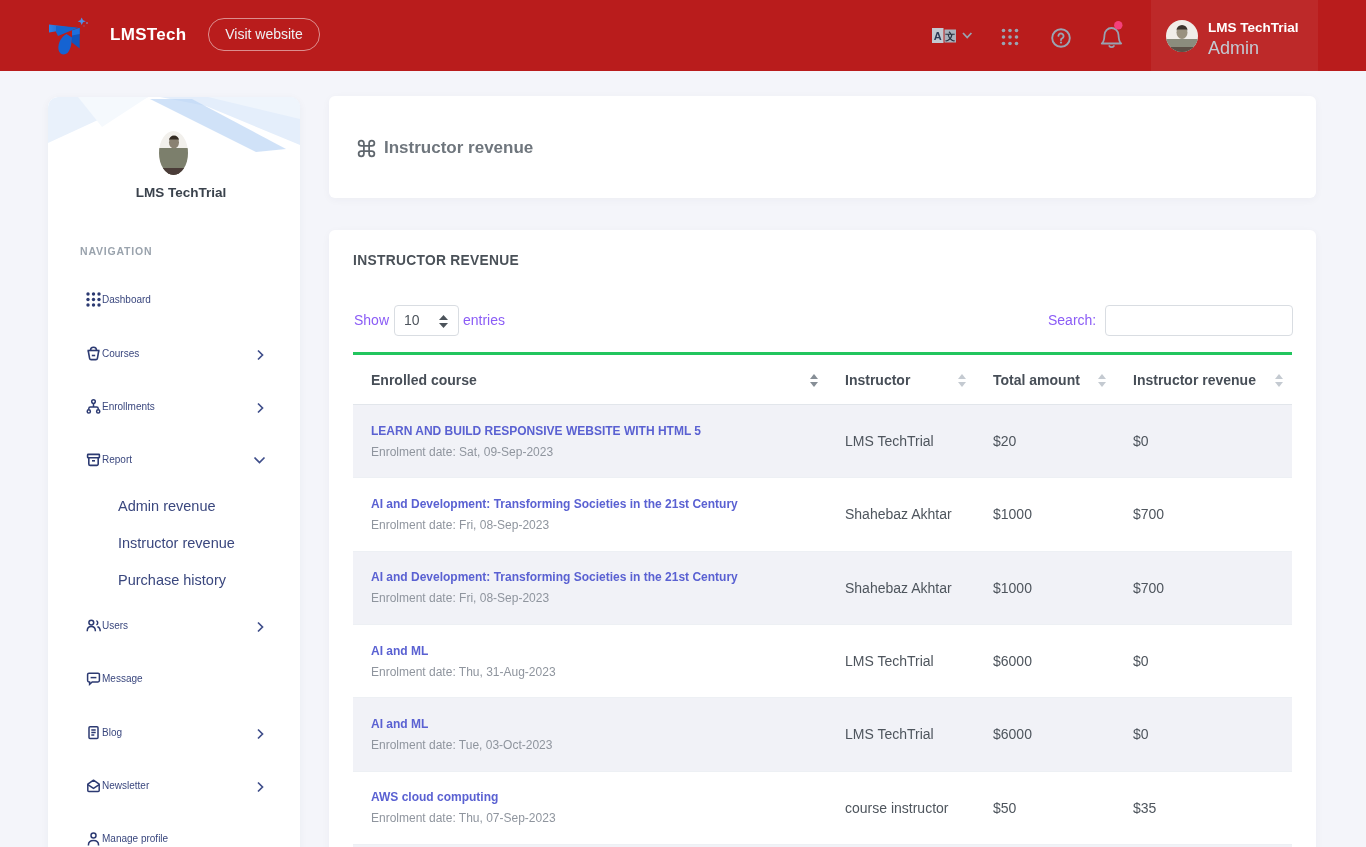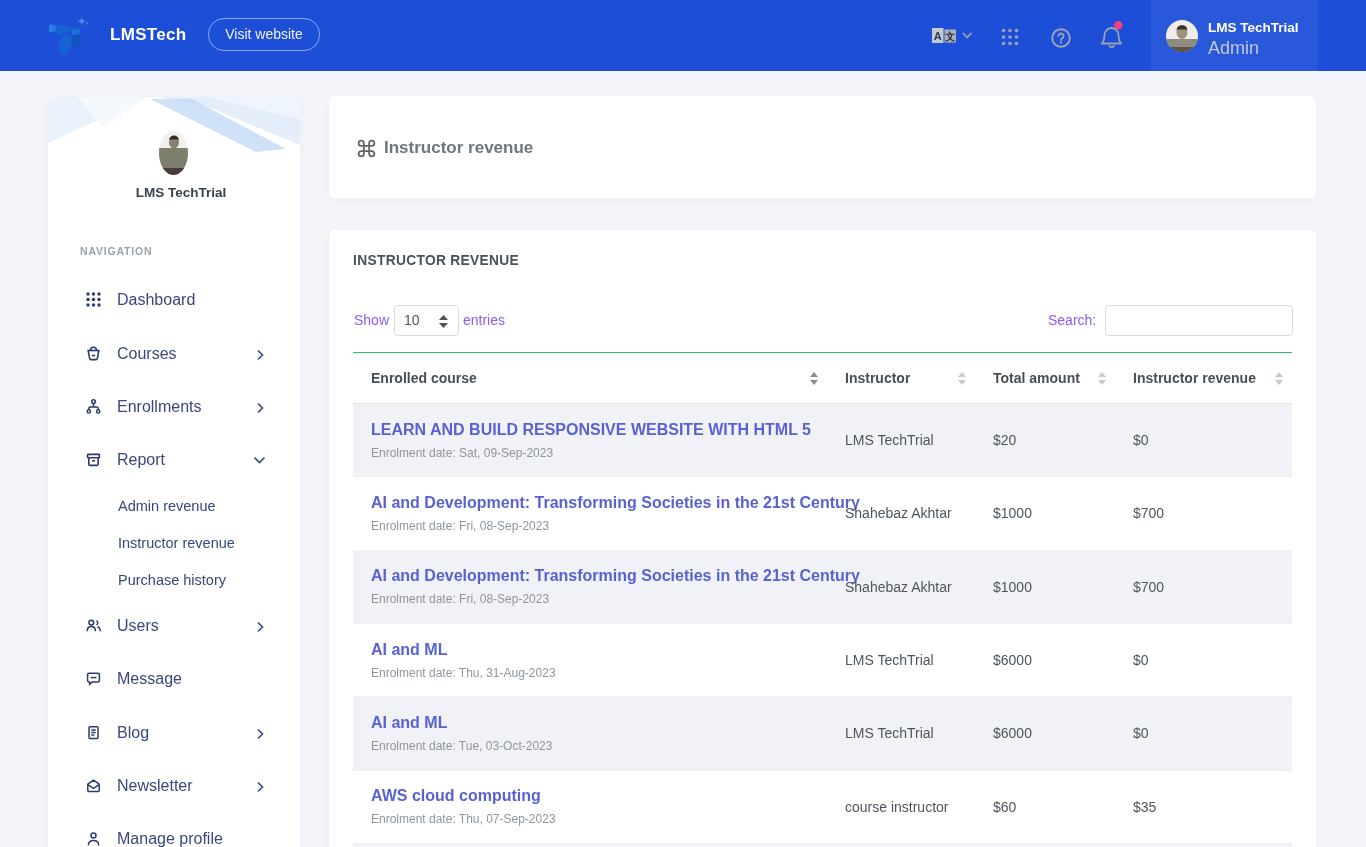--- a/index.html
+++ b/index.html
@@ -1,59 +1,59 @@
 <!DOCTYPE html>
 <html><head>
 <meta charset="utf-8">
 <style>
 * { margin:0; padding:0; box-sizing:border-box; }
 html,body { width:1366px; height:847px; overflow:hidden; }
 body { font-family:"Liberation Sans", sans-serif; background:#f4f5fa; position:relative; }
 
 
-#topbar { position:absolute; left:0; top:0; width:1366px; height:71px; background:#1d4ed8; }
+#topbar { position:absolute; left:0; top:0; width:1366px; height:71px; background:#b91c1c; }
 #logo { position:absolute; left:44px; top:10px; width:56px; height:56px; }
 #brand { position:absolute; left:110px; top:25px; font-size:17px; font-weight:bold; color:#ffffff; letter-spacing:.3px; }
 #visitbtn { position:absolute; left:208px; top:18px; width:112px; height:33px; border:1px solid rgba(255,255,255,.5); border-radius:16px; color:#eef1f4; font-size:14px; text-align:center; line-height:31px; }
 .tb-ico { position:absolute; }
 #profilebox { position:absolute; left:1151px; top:0; width:167px; height:71px; background:rgba(255,255,255,.06); }
 #tb-avatar { position:absolute; left:15px; top:20px; width:32px; height:32px; border-radius:50%; overflow:hidden; }
 #profilebox .nm { position:absolute; left:57px; top:20px; font-size:13.5px; font-weight:bold; color:#ffffff; }
 #profilebox .rl { position:absolute; left:57px; top:38px; font-size:18px; color:#c3cad3; }
 
 
 #sidebar { position:absolute; left:48px; top:97px; width:252px; height:790px; background:#ffffff; border-radius:10px 10px 0 0; box-shadow:0 2px 8px rgba(40,50,80,.05); overflow:hidden; }
 #sb-deco { position:absolute; left:0; top:0; width:252px; height:60px; }
 #sb-avatar { position:absolute; left:111px; top:34px; width:29px; height:44px; border-radius:50%; overflow:hidden; }
 #sb-name { position:absolute; left:7px; top:88px; width:252px; text-align:center; font-size:13.5px; font-weight:bold; color:#3a424c; }
 #sb-nav { position:absolute; left:32px; top:148px; font-size:10.5px; font-weight:bold; letter-spacing:.8px; color:#9aa3ad; }
 .mi { position:absolute; left:0; width:252px; height:22px; }
 .mi .ic { position:absolute; left:37px; top:2px; width:17px; height:17px; }
-.mi .lb { position:absolute; left:69px; top:0; font-size:16px; color:#3a477e; line-height:22px; }
+.mi .lb { position:absolute; left:54px; top:0; font-size:10px; color:#3a477e; line-height:22px; }
 .mi .ch { position:absolute; left:253px; top:6px; }
 .smi { position:absolute; left:70px; height:20px; font-size:14.5px; color:#3a477e; line-height:20px; }
 
 
 #hcard { position:absolute; left:329px; top:96px; width:987px; height:102px; background:#ffffff; border-radius:6px; box-shadow:0 2px 8px rgba(40,50,80,.04); }
 #hcard svg { position:absolute; left:27px; top:42px; }
 #hcard .t { position:absolute; left:55px; top:42px; font-size:17px; font-weight:bold; color:#6f767d; }
 
 #tcard { position:absolute; left:329px; top:230px; width:987px; height:700px; background:#ffffff; border-radius:6px 6px 0 0; box-shadow:0 2px 8px rgba(40,50,80,.04); }
 #tc-title { position:absolute; left:24px; top:23px; font-size:13.8px; font-weight:bold; letter-spacing:.3px; color:#4a5158; }
 .ctrl { position:absolute; top:75px; height:31px; font-size:14px; color:#8b5cf6; line-height:31px; }
 #sel { position:absolute; left:65px; top:75px; width:65px; height:31px; border:1px solid #d9dde2; border-radius:4px; background:#fff; }
 #sel .v { position:absolute; left:9px; top:0; line-height:29px; font-size:14px; color:#4e555d; }
 #sel svg { position:absolute; right:8px; top:8px; }
 #srch { position:absolute; left:776px; top:75px; width:188px; height:31px; border:1px solid #d9dde2; border-radius:4px; background:#fff; }
 
 #dtable { position:absolute; left:24px; top:122px; width:939px; border-collapse:collapse; table-layout:fixed; }
-#dtable th { height:51px; border-top:1px solid #22c55e; border-bottom:1px solid #e2e6eb; text-align:left; padding-left:18px; font-size:14px; font-weight:bold; color:#474e57; position:relative; }
+#dtable th { height:51px; border-top:3px solid #22c55e; border-bottom:1px solid #e2e6eb; text-align:left; padding-left:18px; font-size:14px; font-weight:bold; color:#474e57; position:relative; }
 #dtable td { height:73.34px; border-bottom:1px solid #edf0f4; padding-left:18px; vertical-align:middle; font-size:14px; color:#4e555d; }
 #dtable tbody tr:nth-child(odd) { background:#f1f2f7; }
-.crs { font-size:16px; font-weight:bold; color:#5a61d2; white-space:nowrap; }
+.crs { font-size:12px; font-weight:bold; color:#5a61d2; white-space:nowrap; }
 .dt { font-size:12px; color:#8f959e; margin-top:7px; }
 .sort { position:absolute; right:9px; top:19px; }
 </style>
 </head>
 <body>
 
 <div id="topbar">
   <svg id="logo" viewBox="0 0 56 56">
     <defs>
       <linearGradient id="lg1" x1="0" y1="0" x2="1" y2="0">
@@ -352,21 +352,21 @@
         <td>LMS TechTrial</td>
           <td>$6000</td>
           <td>$0</td>
       </tr>
       <tr>
         <td>
             <div class="crs">AWS cloud computing</div>
             <div class="dt">Enrolment date: Thu, 07-Sep-2023</div>
           </td>
         <td>course instructor</td>
-          <td>$60</td>
+          <td>$50</td>
           <td>$35</td>
       </tr>
       <tr>
         <td></td>
         <td>LMS TechTrial</td>
           <td>$100</td>
           <td>$0</td>
       </tr>
     </tbody>
   </table>

